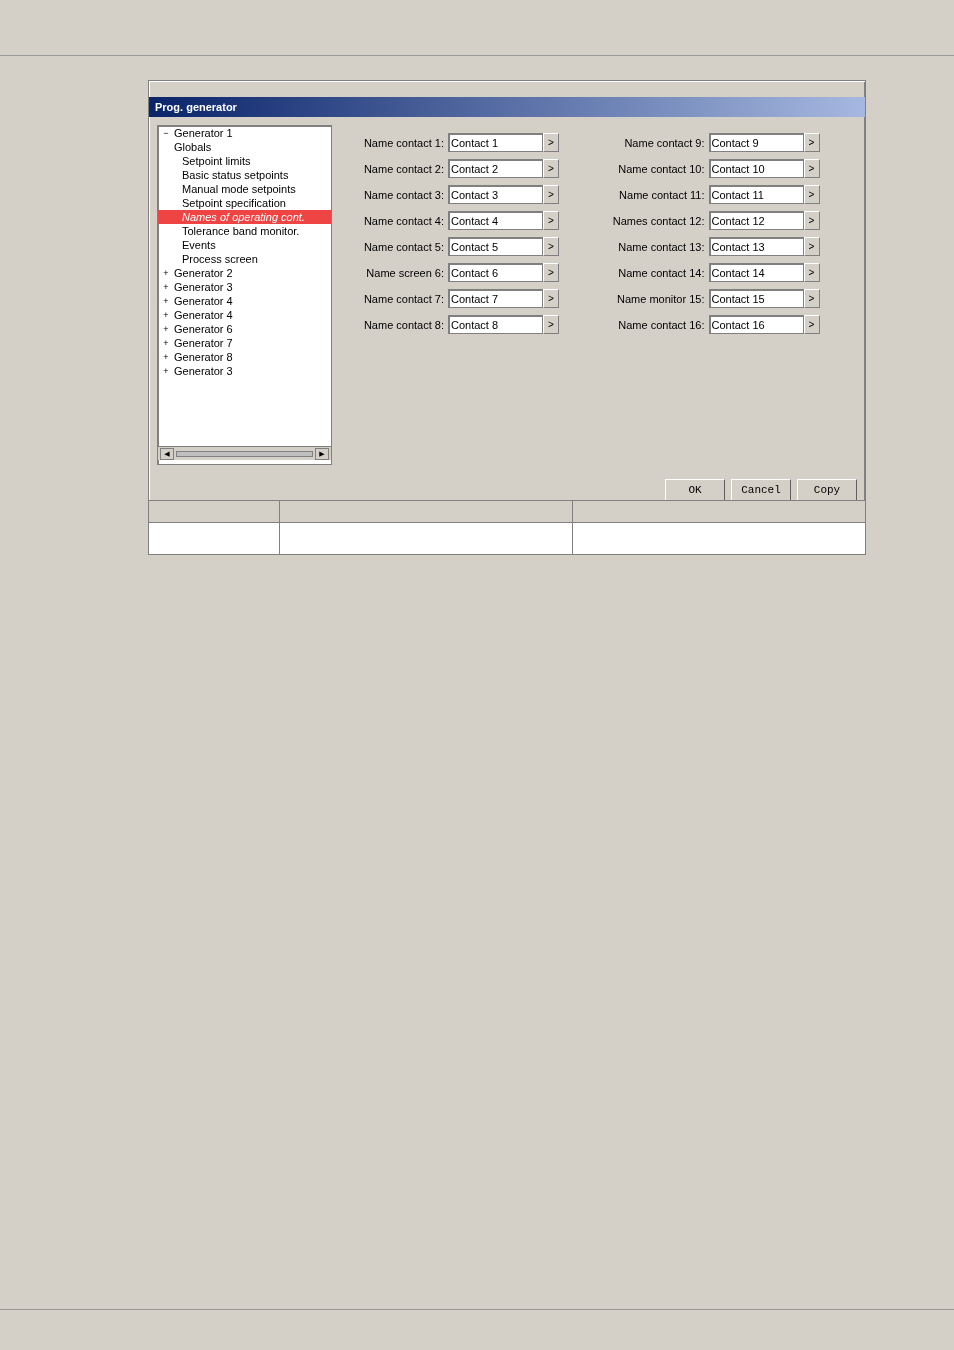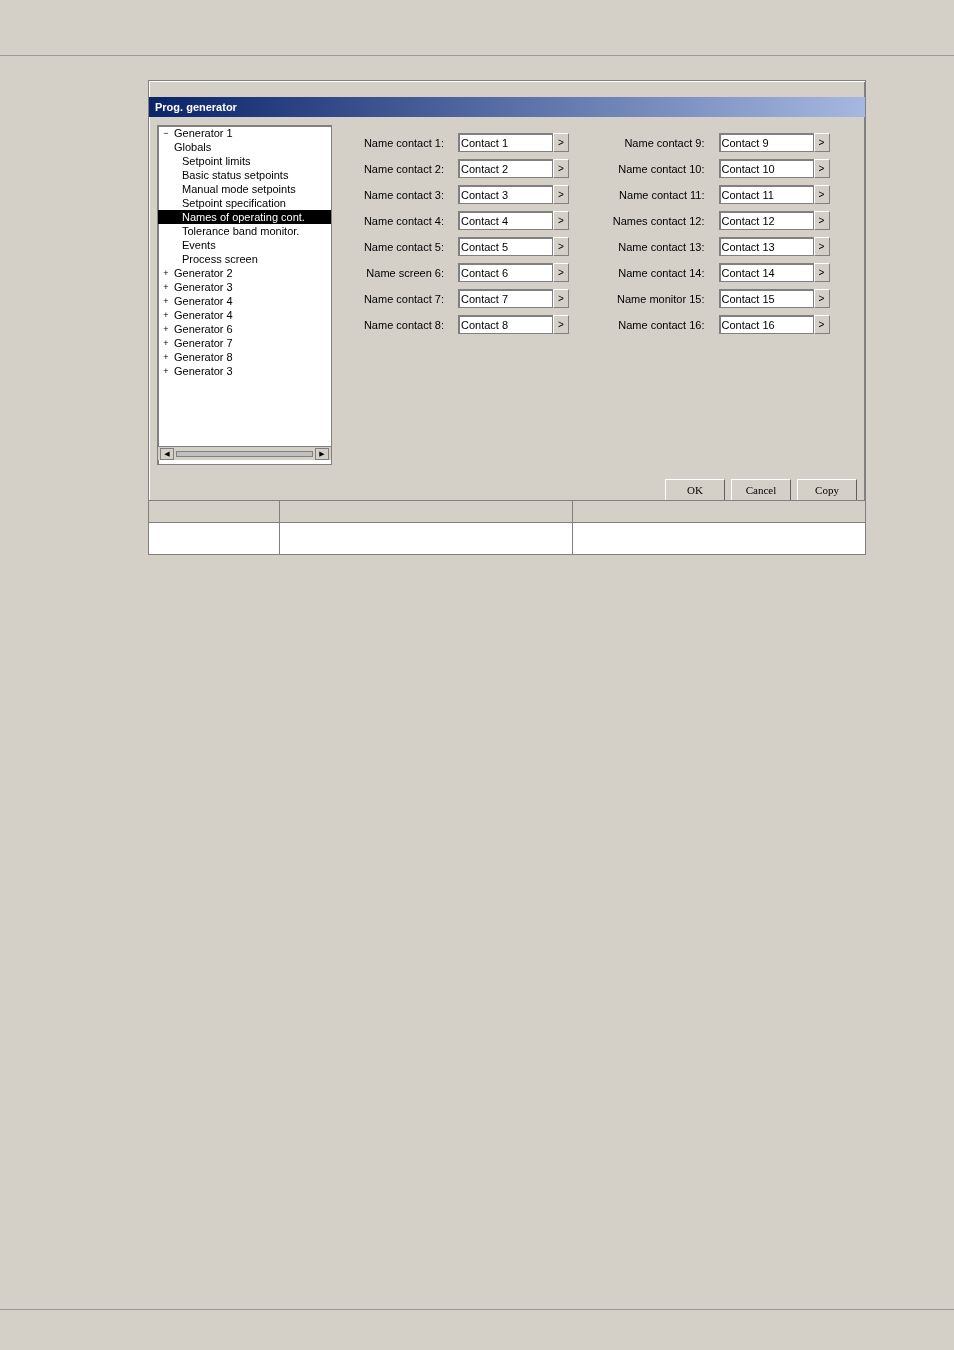--- a/index.html
+++ b/index.html
@@ -84,22 +84,23 @@
       white-space: nowrap;
       padding: 1px 2px;
       cursor: pointer;
       display: flex;
       align-items: center;
       gap: 2px;
       font-size: 11px;
     }
 
     .tree-item.selected {
-      background: #000000;
+      background: #ef4444;
       color: #fff;
+      font-style: italic;
     }
 
     .tree-item .expand-icon {
       font-size: 9px;
       width: 12px;
       text-align: center;
     }
 
     .tree-item .indent1 { margin-left: 12px; }
     .tree-item .indent2 { margin-left: 24px; }
@@ -144,21 +145,21 @@
       display: grid;
       grid-template-columns: 1fr 1fr;
       gap: 0;
       column-gap: 20px;
     }
 
     .contact-row {
       display: flex;
       align-items: center;
       margin-bottom: 7px;
-      gap: 14px;
+      gap: 4px;
     }
 
     .contact-label {
       font-size: 11px;
       min-width: 100px;
       text-align: right;
       white-space: nowrap;
       flex-shrink: 0;
     }
 
@@ -205,21 +206,21 @@
 
     .footer-btn {
       width: 60px;
       height: 22px;
       background: #d4d0c8;
       border-top: 1px solid #fff;
       border-left: 1px solid #fff;
       border-right: 1px solid #606060;
       border-bottom: 1px solid #606060;
       font-size: 11px;
-      font-family: Liberation Serif, serif;
+      font-family: Liberation Mono, monospace;
       cursor: pointer;
       display: flex;
       align-items: center;
       justify-content: center;
     }
 
     
     .bottom-table-wrapper {
       position: absolute;
       top: 500px;

